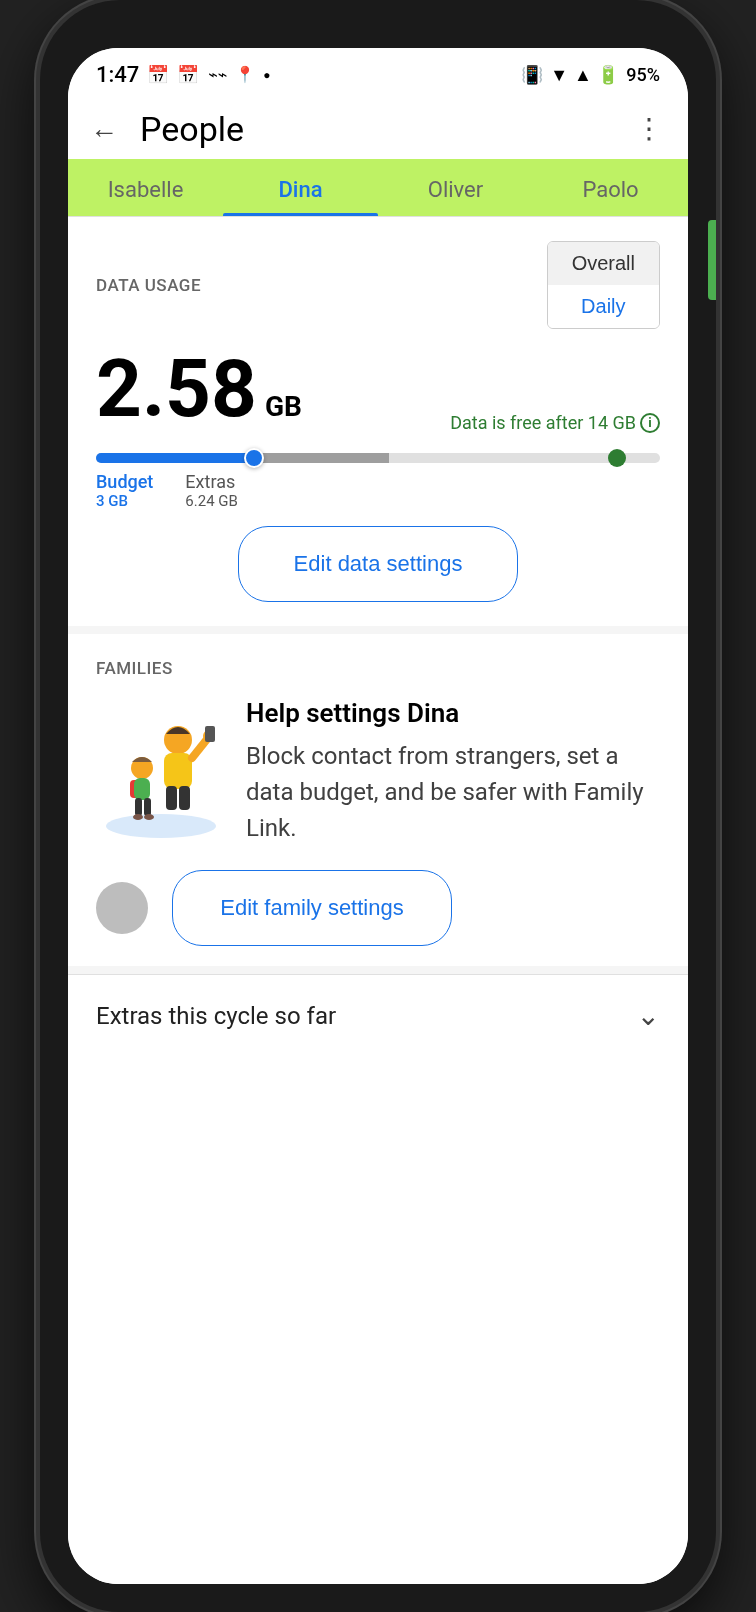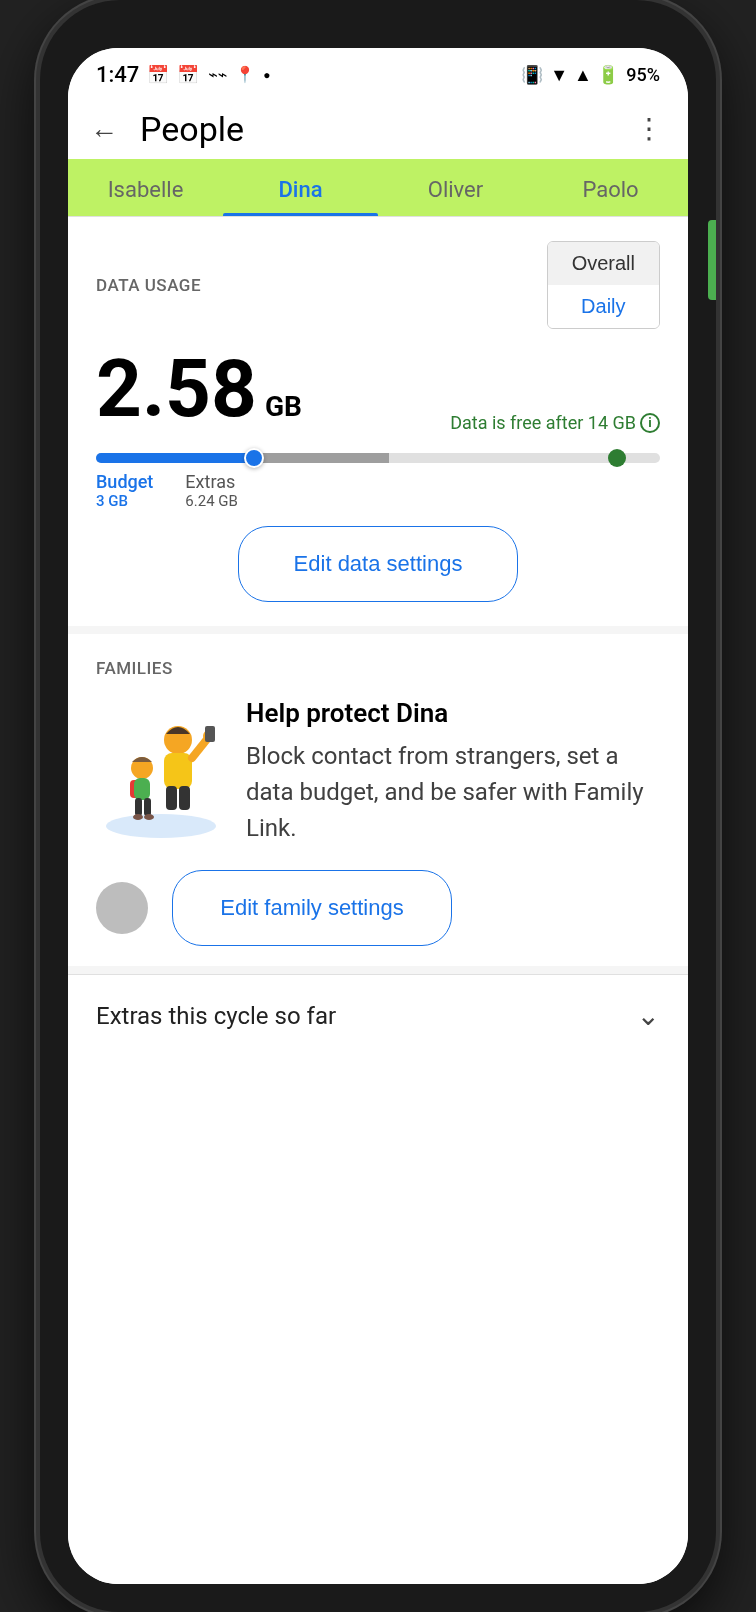--- a/index.html
+++ b/index.html
@@ -622,21 +622,21 @@
 
               <rect x="39" y="100" width="7" height="18" rx="3" fill="#333"></rect>
               <rect x="48" y="100" width="7" height="18" rx="3" fill="#333"></rect>
 
               <ellipse cx="42" cy="119" rx="5" ry="3" fill="#795548"></ellipse>
               <ellipse cx="53" cy="119" rx="5" ry="3" fill="#795548"></ellipse>
             </svg>
           </div>
 
           <div class="families-text">
-            <h3>Help protect Dina</h3>
+            <h3>Help settings Dina</h3>
             <p>Block contact from strangers, set a data budget, and be safer with Family Link.</p>
           </div>
         </div>
 
         <div class="families-actions">
           <div class="family-avatar"></div>
           <button class="edit-btn" style="margin: 0;">Edit family settings</button>
         </div>
       </div>
 

